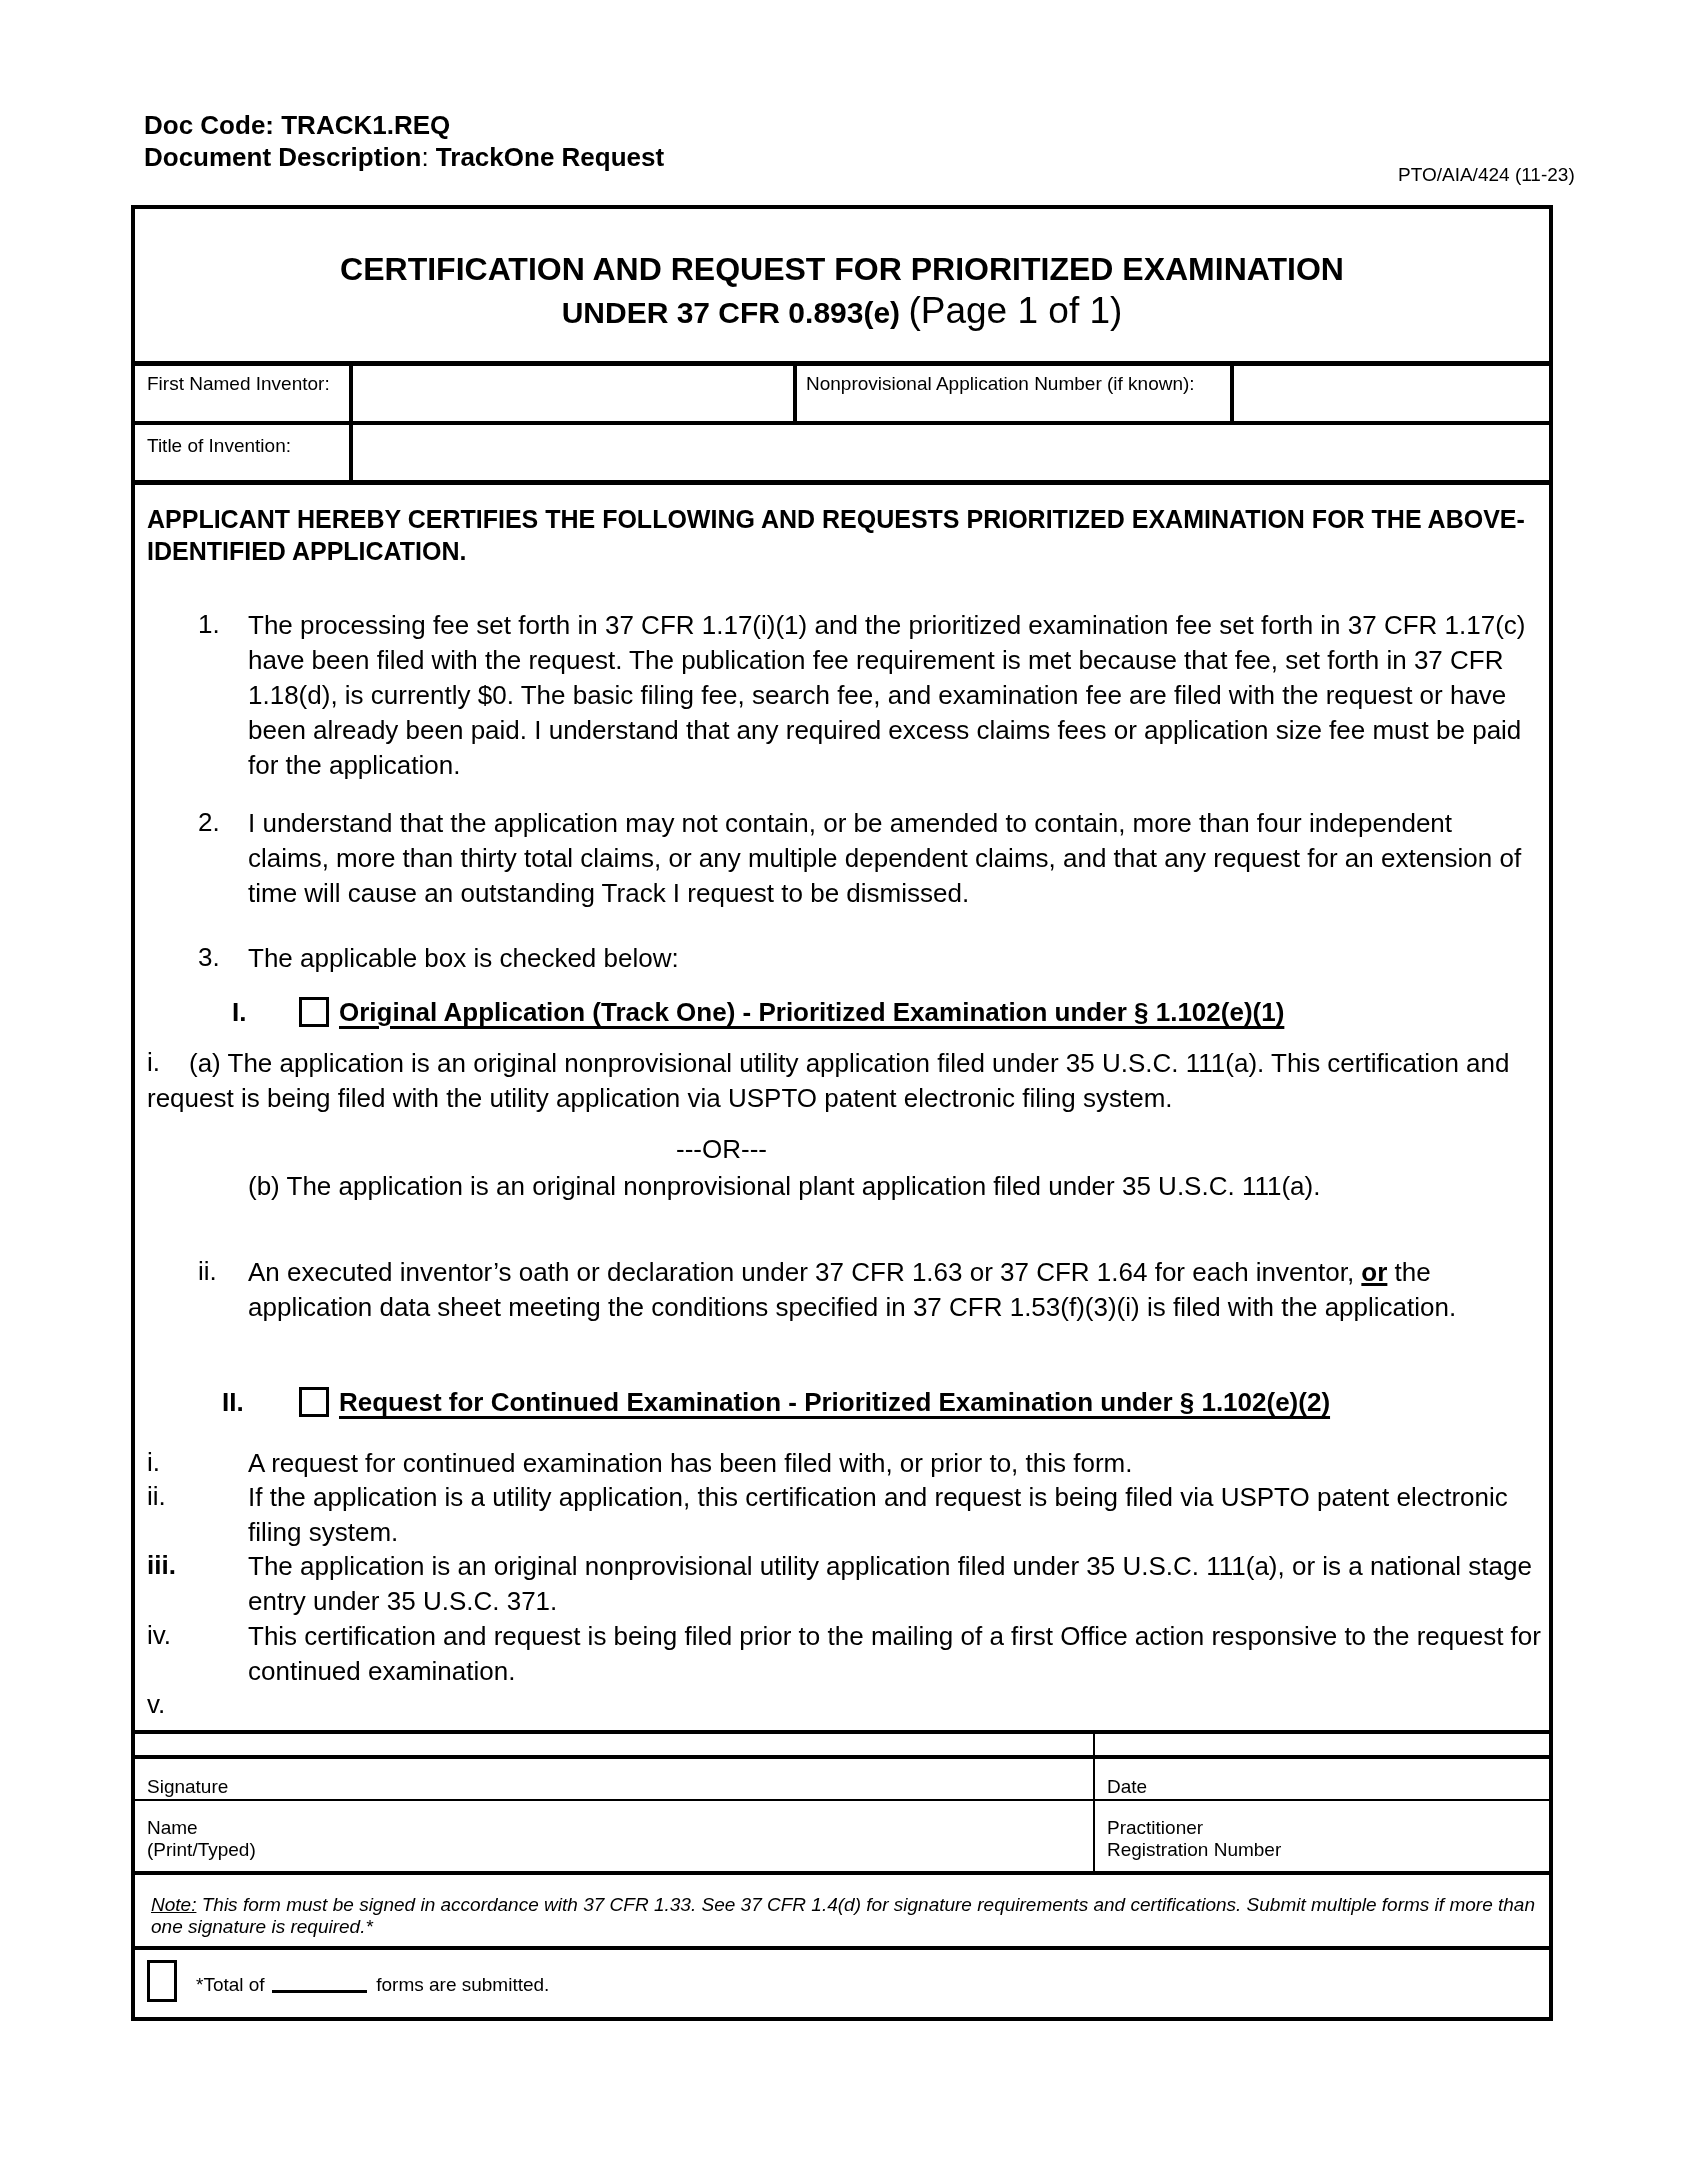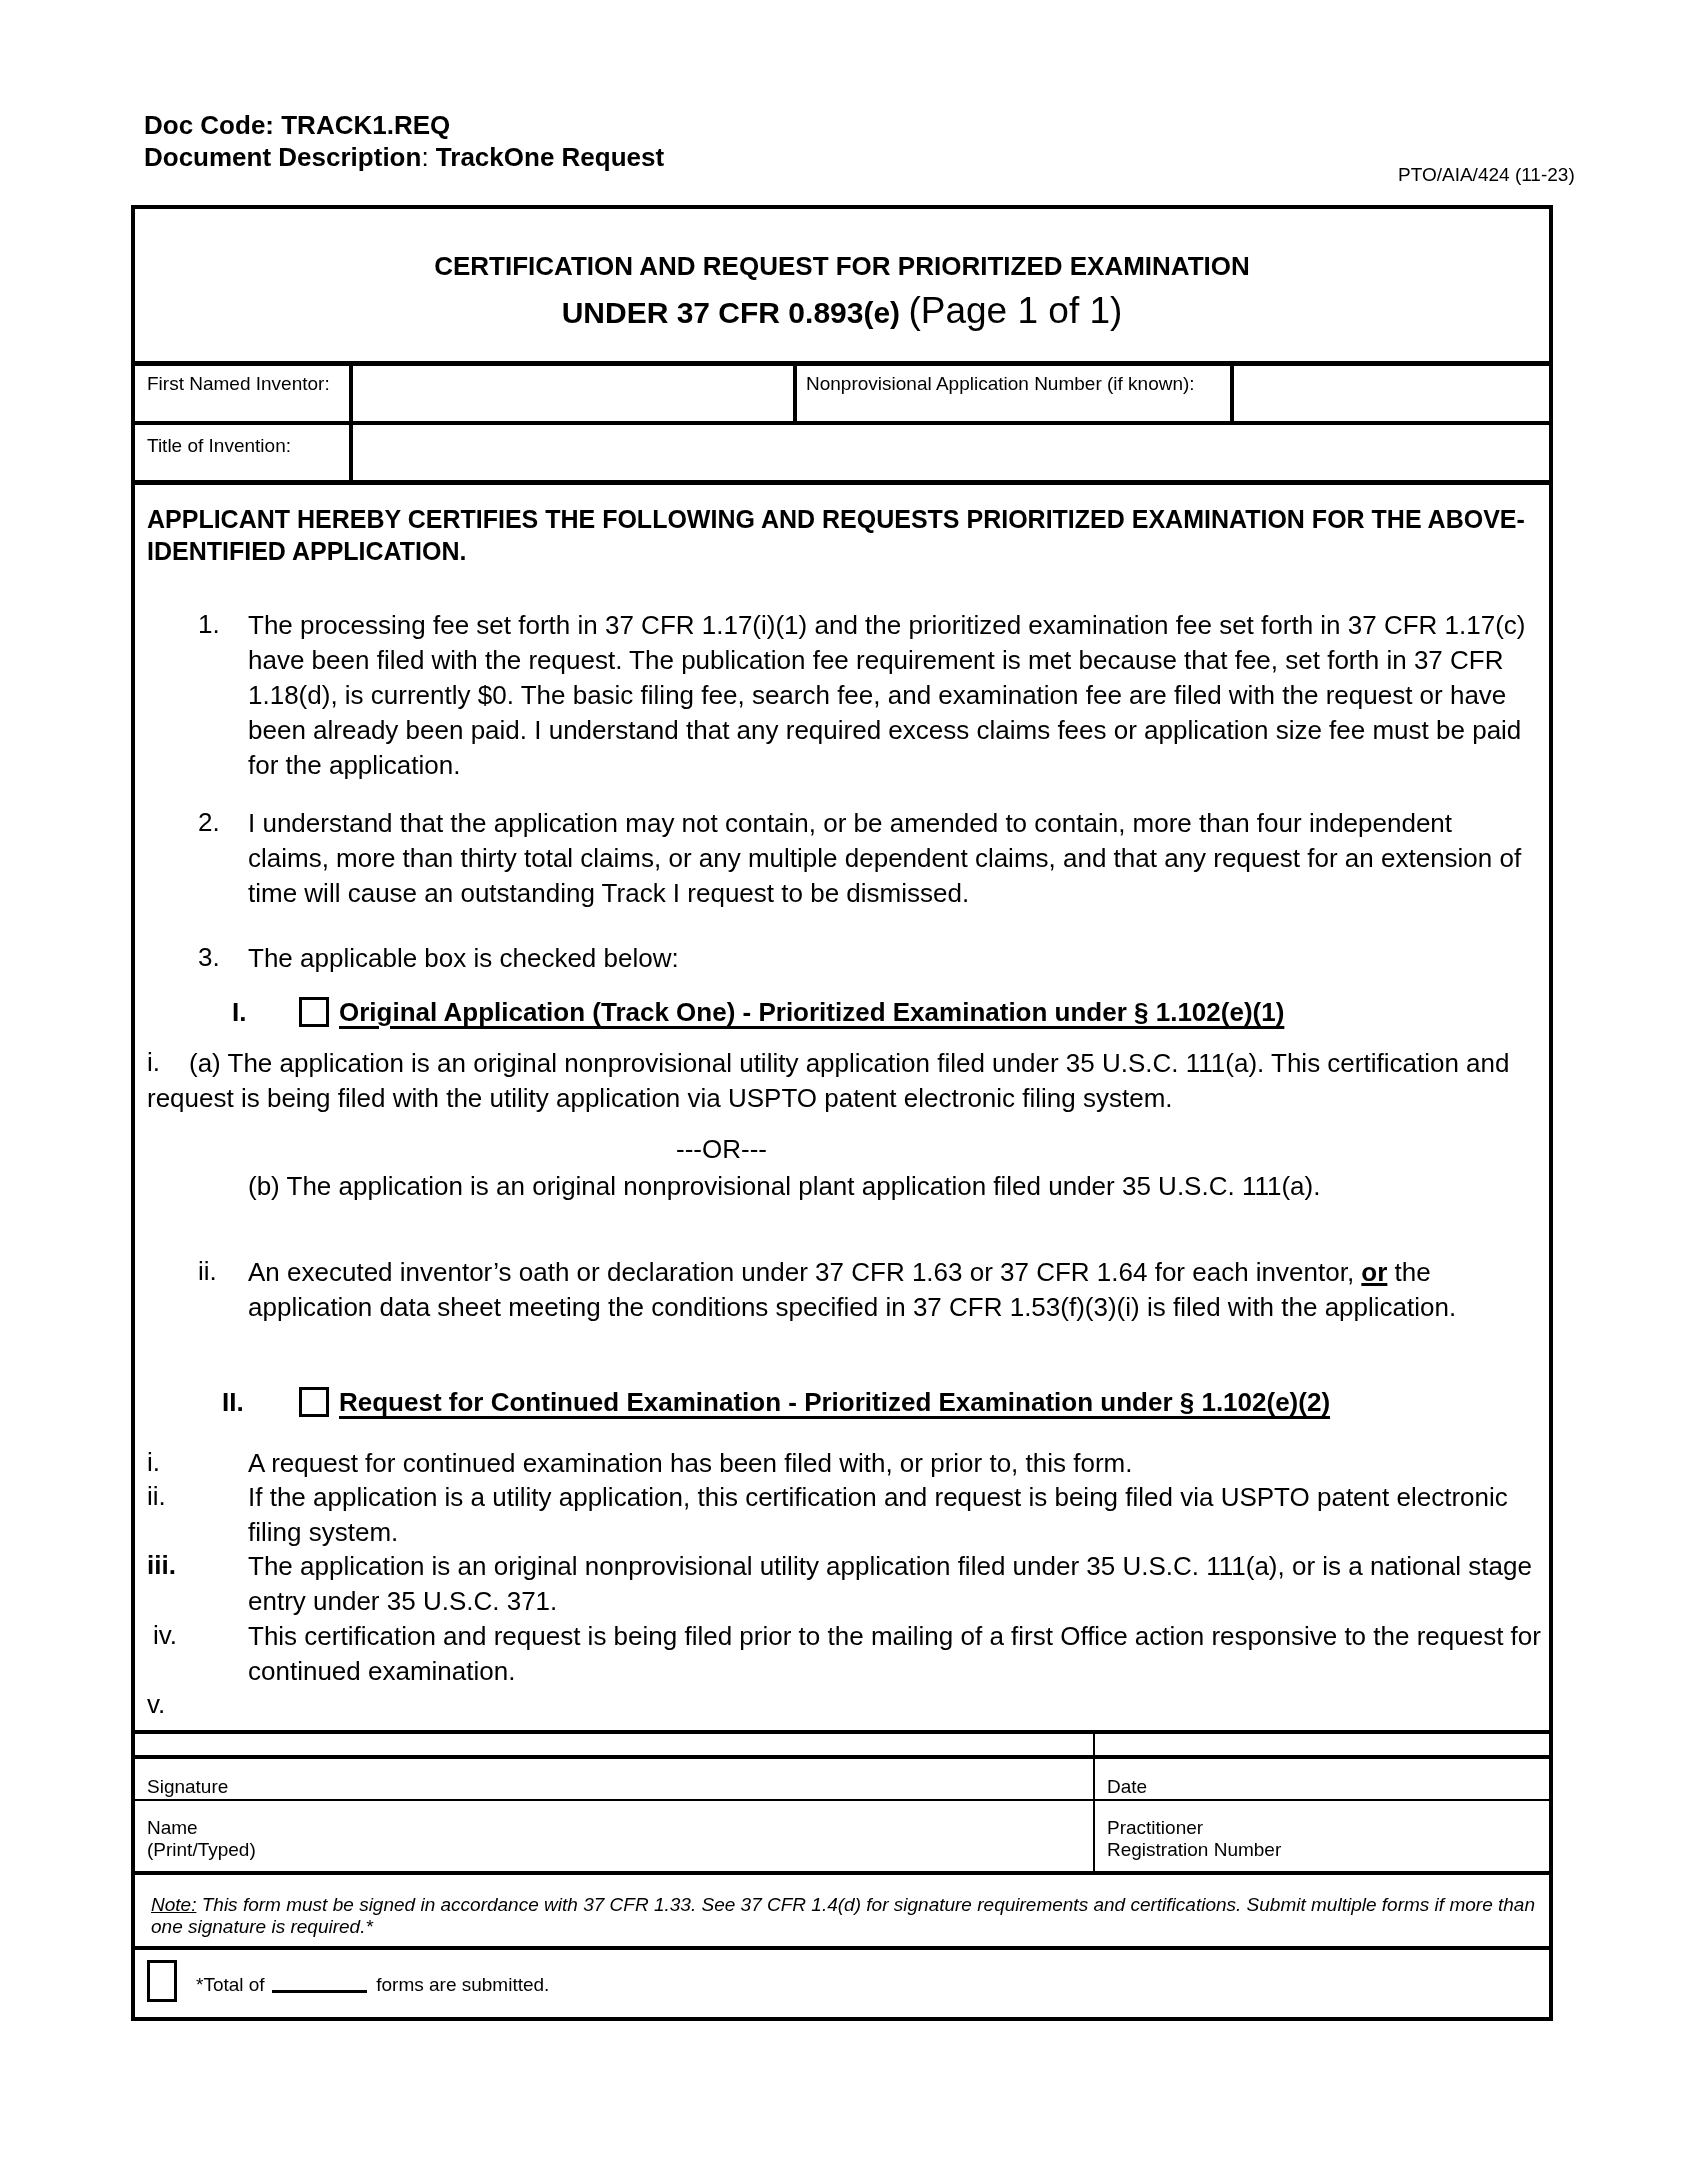--- a/index.html
+++ b/index.html
@@ -3,21 +3,21 @@
 <meta charset="utf-8">
 <style>
   html, body { margin:0; padding:0; background:#ffffff; }
   body { width:1683px; height:2178px; position:relative; font-family:"Liberation Sans", sans-serif; color:#000; }
   .abs { position:absolute; }
   .hdr-code { left:144px; top:109px; font-size:26px; font-weight:bold; line-height:32px; }
   .form-no { left:1398px; top:164px; font-size:19px; }
   .box { position:absolute; border:4px solid #000; box-sizing:border-box; }
   .main-box { left:131px; top:205px; width:1422px; height:1554px; }
   .title-area { position:absolute; left:0; top:0; width:100%; height:154px; text-align:center; }
-  .title-l1 { position:absolute; left:0; right:0; top:42px; font-size:26px; font-weight:bold; }
+  .title-l1 { position:absolute; left:0; right:0; top:42px; font-size:32px; font-weight:bold; }
   .title-l2 { position:absolute; left:0; right:0; top:81px; font-size:30px; font-weight:bold; }
   .title-l2 .pg { font-weight:normal; font-size:37px; }
   .hline { position:absolute; left:0; right:0; background:#000; }
   .vline { position:absolute; background:#000; }
   .cell-label { position:absolute; font-size:19px; line-height:22px; }
   .field { position:absolute; background:transparent; }
   .body-text { position:absolute; font-size:26px; line-height:35px; }
   .bold-cap { font-weight:bold; font-size:25px; line-height:32px; }
   .num { position:absolute; font-size:26px; }
   .chk { position:absolute; width:30px; height:30px; border:3px solid #000; box-sizing:border-box; background:#fff; }
@@ -88,21 +88,21 @@
 
   <div class="num" style="left:12px;top:1238px;">i.</div>
   <div class="body-text" style="left:113px;top:1237px;width:1287px;">A request for continued examination has been filed with, or prior to, this form.</div>
 
   <div class="num" style="left:12px;top:1272px;">ii.</div>
   <div class="body-text" style="left:113px;top:1271px;width:1287px;">If the application is a utility application, this certification and request is being filed via USPTO patent electronic filing system.</div>
 
   <div class="num" style="left:12px;top:1341px;font-weight:bold;">iii.</div>
   <div class="body-text" style="left:113px;top:1340px;width:1302px;">The application is an original nonprovisional utility application filed under 35 U.S.C. 111(a), or is a national stage entry under 35 U.S.C. 371.</div>
 
-  <div class="num" style="left:18px;top:1411px;">iv.</div>
+  <div class="num" style="left:12px;top:1411px;">iv.</div>
   <div class="body-text" style="left:113px;top:1410px;width:1302px;">This certification and request is being filed prior to the mailing of a first Office action responsive to the request for continued examination.</div>
 
   <div class="num" style="left:12px;top:1480px;">v.</div>
 </div>
 
 <div class="box sig-box">
   <div class="vline" style="left:958px;top:0;width:2px;height:139px;"></div>
   <div class="hline" style="top:65px;height:2px;"></div>
   <div class="hline" style="top:137px;height:4px;"></div>
   <div class="hline" style="top:212px;height:4px;"></div>

